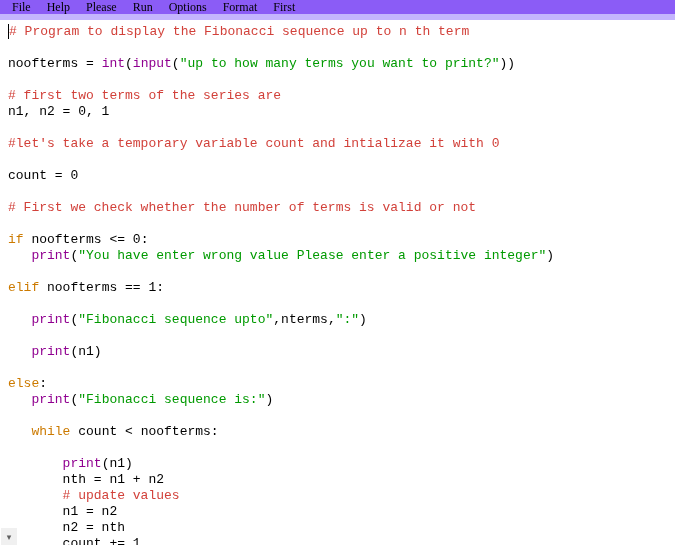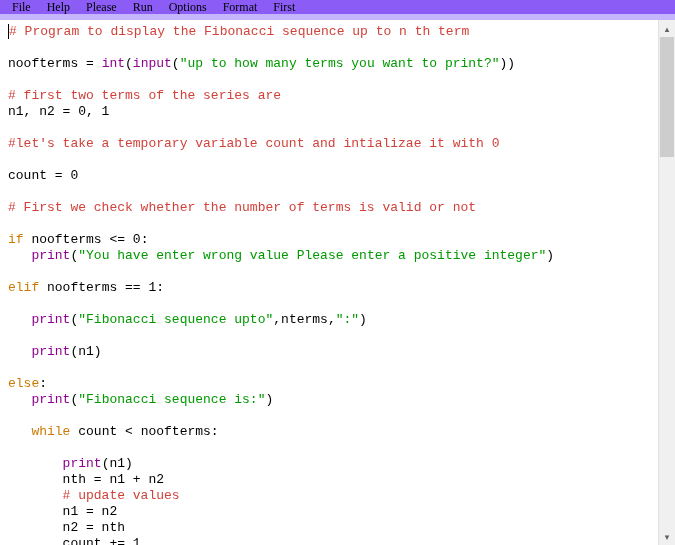--- a/index.html
+++ b/index.html
@@ -23,20 +23,21 @@
   }
   .menubar .menu-item {
     padding: 1px 8px;
     cursor: default;
     color: #000;
   }
   .editor-area {
     position: relative;
     height: calc(100% - 20px);
     display: flex;
+    flex-direction: column;
   }
   .code-panel {
     flex: 1;
     padding: 4px 8px 4px 8px;
     font-family: "Courier New", monospace;
     font-size: 13px;
     line-height: 16px;
     white-space: pre;
     overflow: hidden;
     color: #000;

